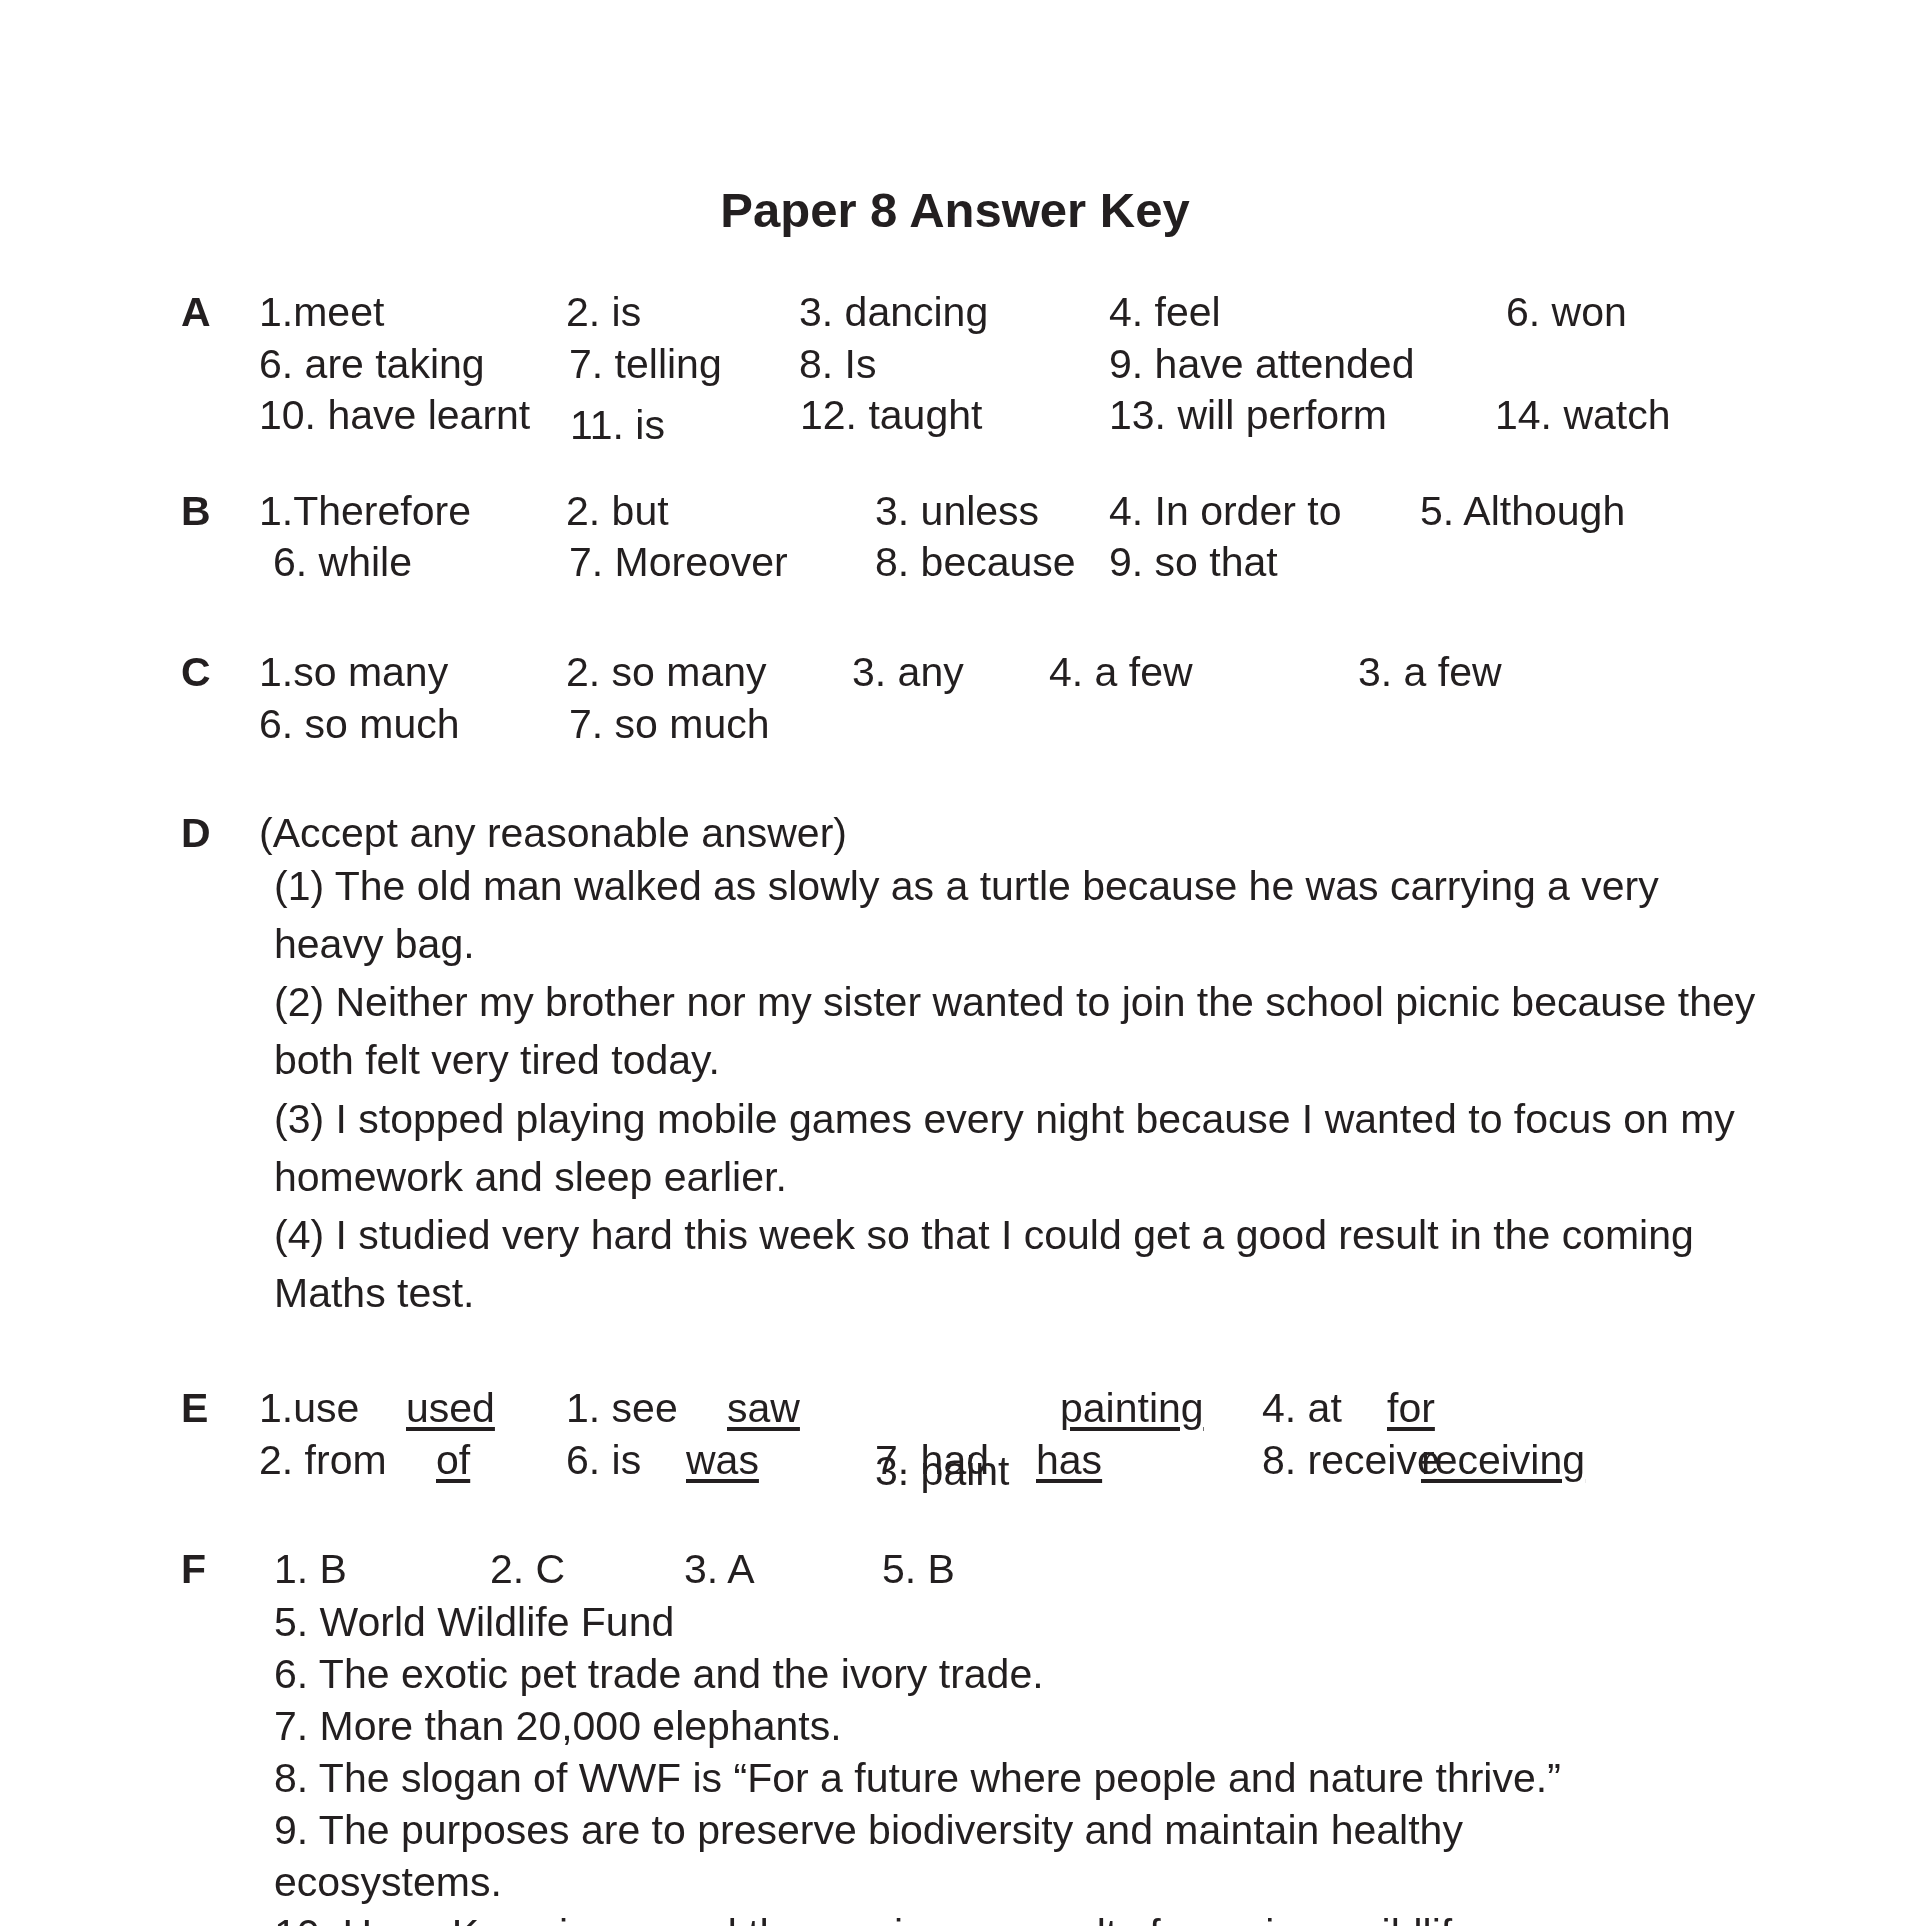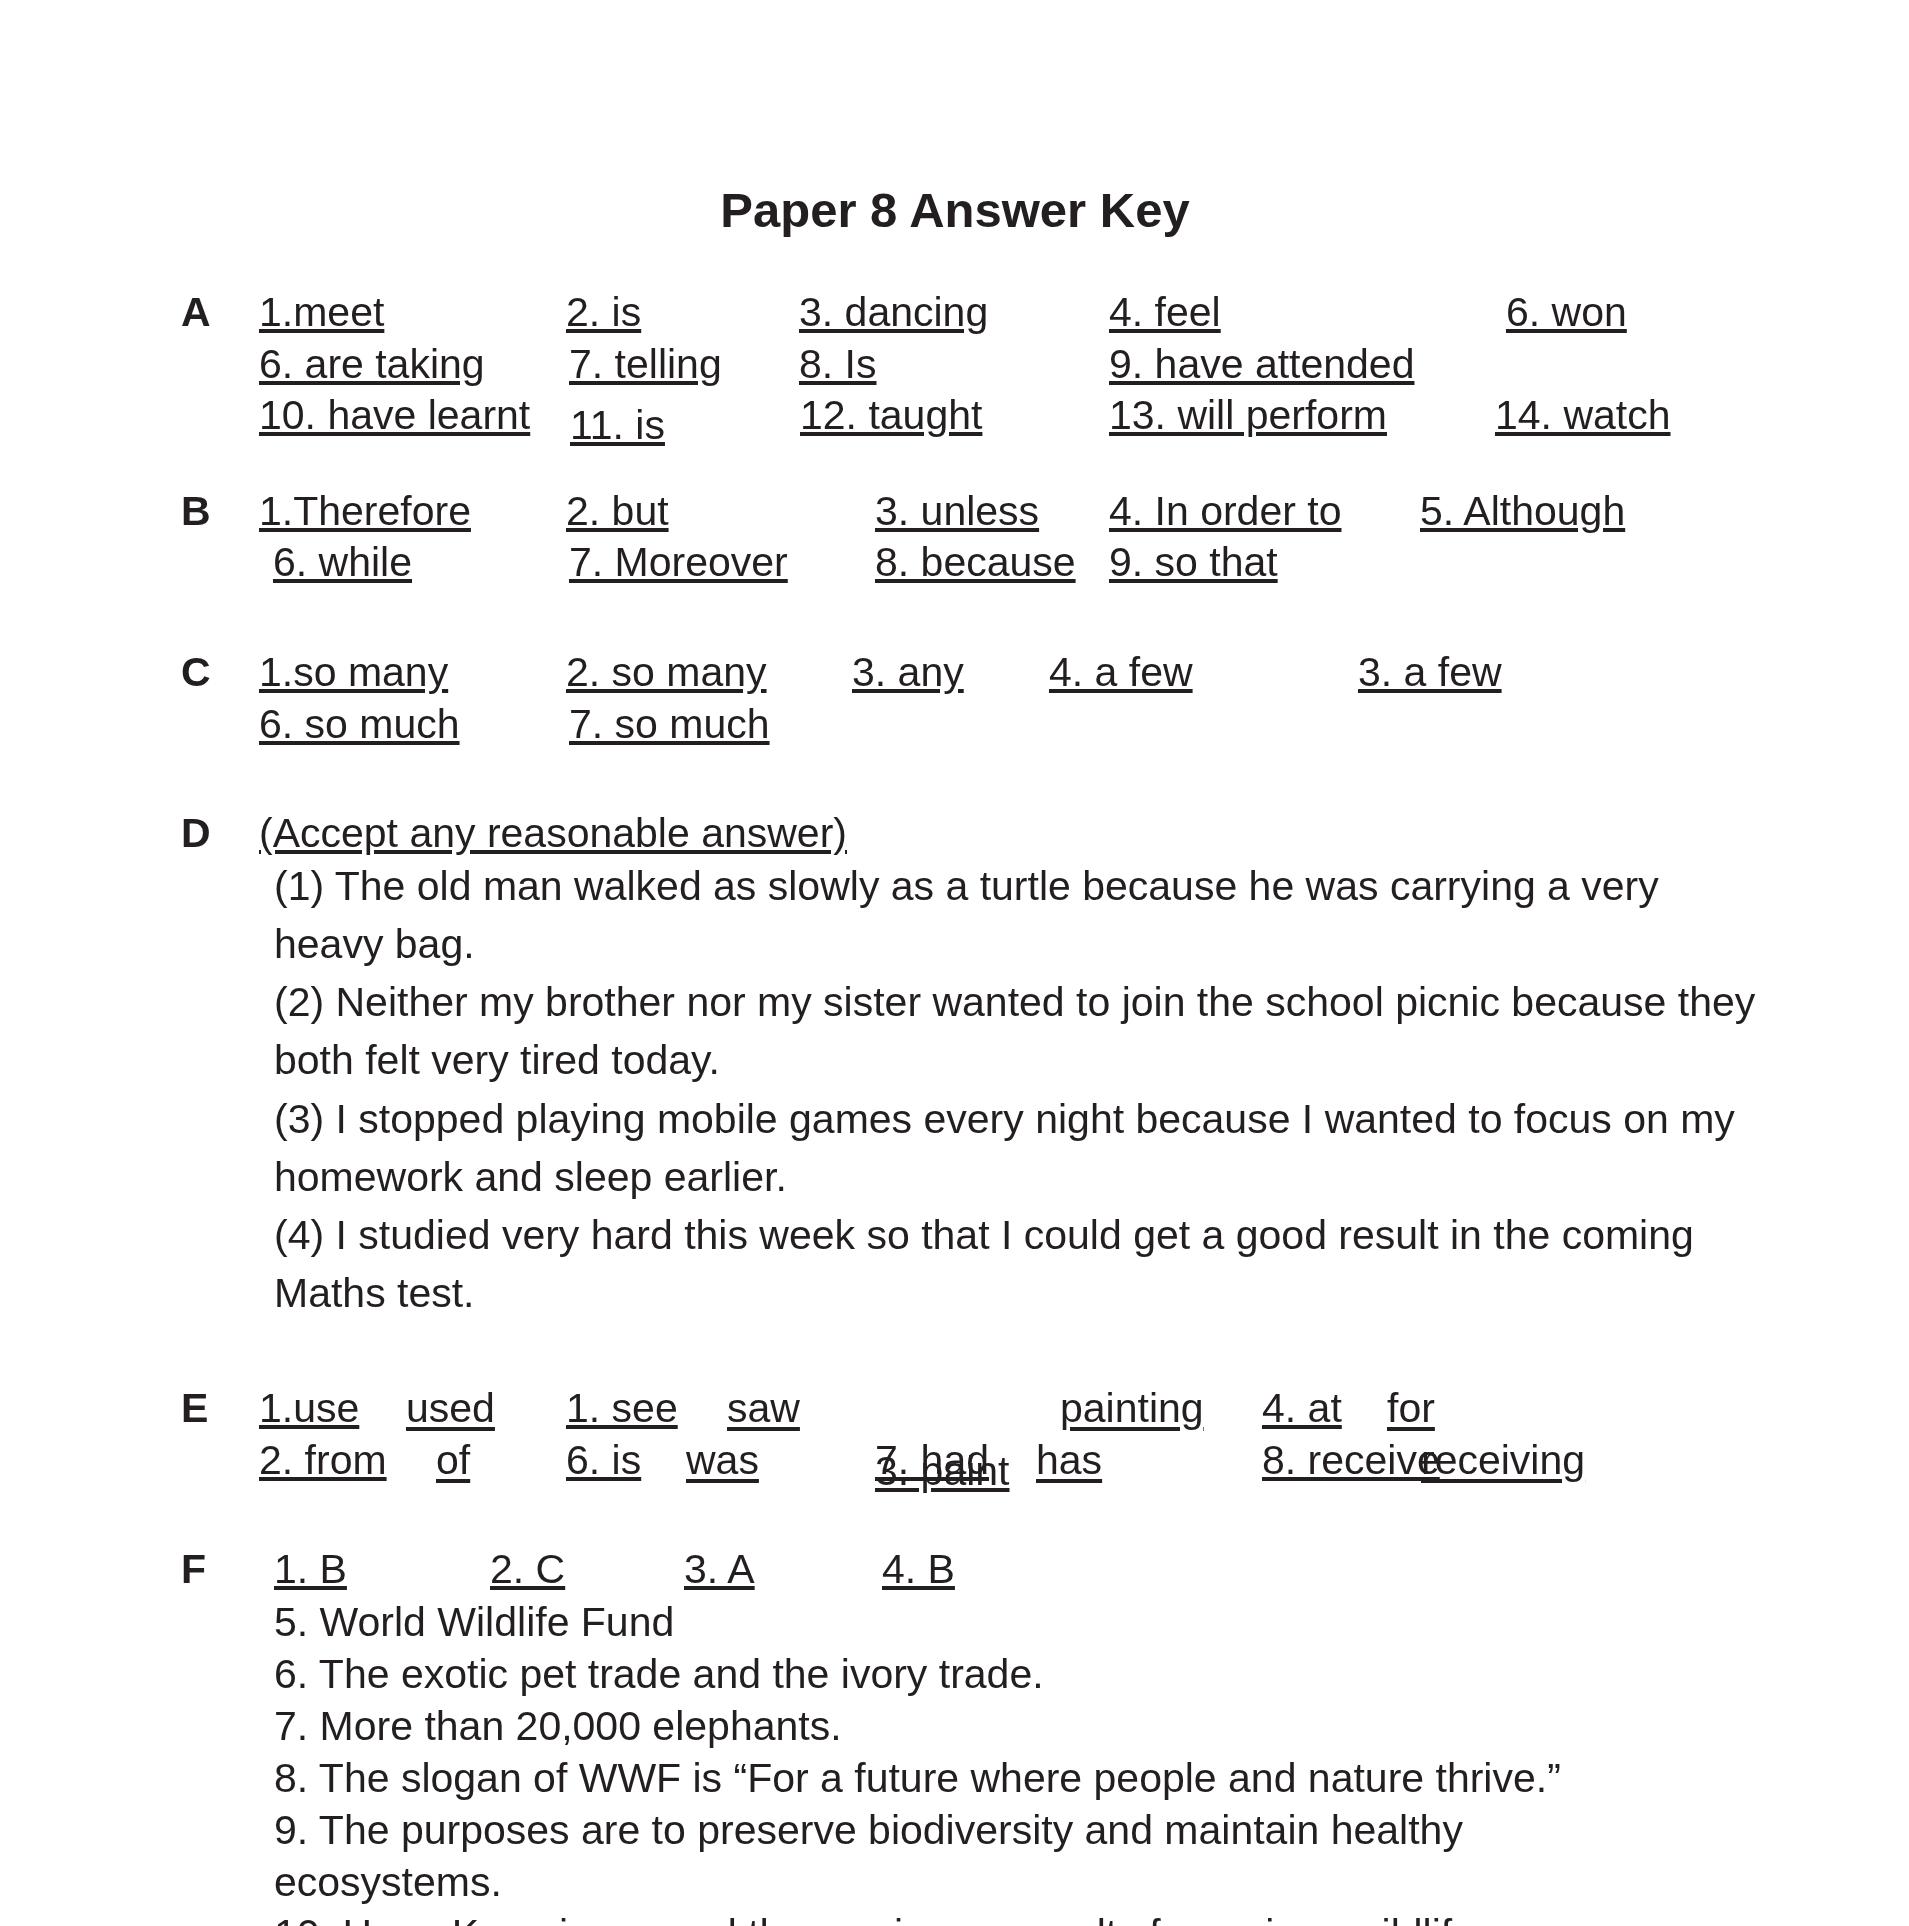--- a/index.html
+++ b/index.html
@@ -7,21 +7,21 @@
     width: 1910px; height: 2703px; position: relative; overflow: hidden;
     font-family: "Liberation Sans", sans-serif; color: #231f20;
   }
   .page-title {
     position: absolute; left: 0; width: 1910px; top: 181px;
     text-align: center; font-weight: bold; font-size: 49px; line-height: 58px;
   }
   .sec-letter {
     position: absolute; left: 181px; font-weight: bold; font-size: 41px; line-height: 50px;
   }
-  .t { position: absolute; font-size: 41px; line-height: 50px; white-space: nowrap; text-decoration: underline; }
+  .t { position: absolute; font-size: 41px; line-height: 50px; white-space: nowrap; }
   .u { text-decoration: underline; text-decoration-thickness: 3.5px; text-underline-offset: 5.4px; }
   .para { position: absolute; left: 274px; width: 1502px; font-size: 41px; line-height: 58px; }
   .fline { position: absolute; left: 274px; font-size: 41px; line-height: 52px; white-space: nowrap; }
 </style>
 </head>
 <body>
 
 <div class="page-title">Paper 8 Answer Key</div>
 
 <div>
@@ -98,21 +98,21 @@
   <span class="t u" style="left:1036px;top:1435px">has</span>
   <span class="t" style="left:1262px;top:1435px">8. receive</span>
   <span class="t u" style="left:1421px;top:1435px">receiving</span>
 </div>
 
 <div>
   <div class="sec-letter" style="top:1544px">F</div>
   <span class="t" style="left:274px;top:1544px">1. B</span>
   <span class="t" style="left:490px;top:1544px">2. C</span>
   <span class="t" style="left:684px;top:1544px">3. A</span>
-  <span class="t" style="left:882px;top:1544px">4. B</span>
+  <span class="t" style="left:882px;top:1544px">5. B</span>
 
   <div class="fline" style="top:1596px">5. World Wildlife Fund</div>
   <div class="fline" style="top:1648px">6. The exotic pet trade and the ivory trade.</div>
   <div class="fline" style="top:1700px">7. More than 20,000 elephants.</div>
   <div class="fline" style="top:1752px">8. The slogan of WWF is “For a future where people and nature thrive.”</div>
   <div class="fline" style="top:1804px">9. The purposes are to preserve biodiversity and maintain healthy</div>
   <div class="fline" style="top:1856px">ecosystems.</div>
   <div class="fline" style="top:1908px">10. Hong Kong increased the maximum penalty for serious wildlife</div>
 
 </div>

